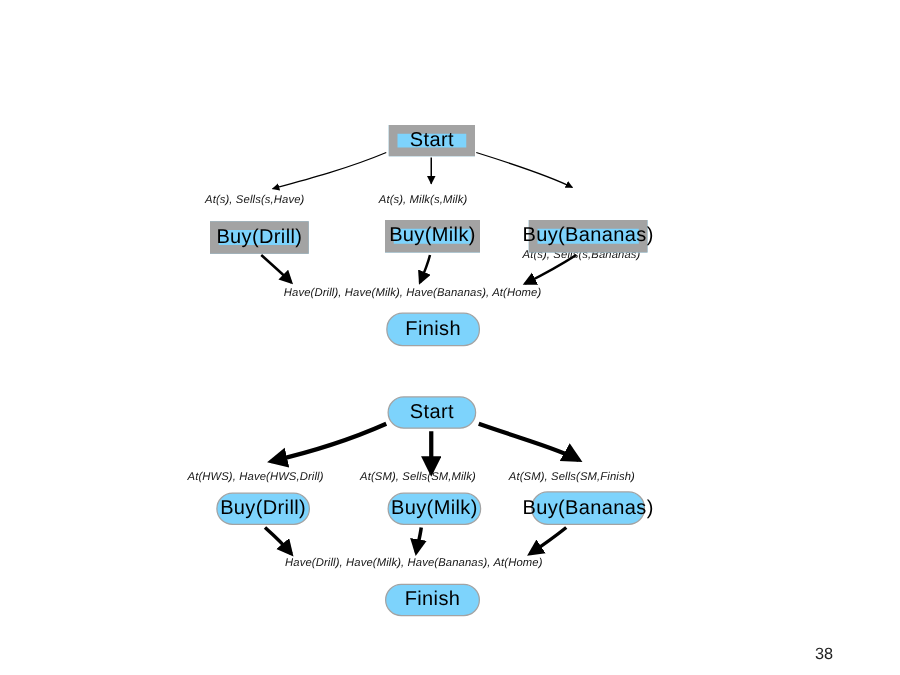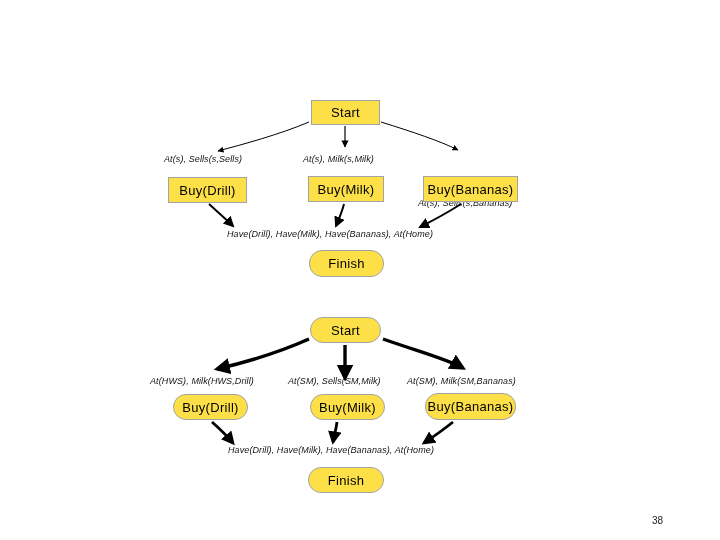--- a/index.html
+++ b/index.html
@@ -3,30 +3,30 @@
 <meta charset="utf-8">
 <style>
   html,body { margin:0; padding:0; background:#ffffff; }
   body { width:720px; height:540px; overflow:hidden; }
   .slide {
     position:relative; width:720px; height:540px; background:#ffffff;
     font-family:"Liberation Sans", sans-serif; color:#000;
   }
   svg.connectors { position:absolute; left:0; top:0; width:720px; height:540px; }
   .node {
-    position:absolute; box-sizing:border-box; background:#fde047;
-    border:1px solid #a3a3a3; display:flex; align-items:center; justify-content:center;
-    font-size:13px; letter-spacing:0.3px; white-space:nowrap;
+    position:absolute; box-sizing:border-box; background:#7dd3fc;
+    border:7px solid #a3a3a3; display:flex; align-items:center; justify-content:center;
+    font-size:16px; letter-spacing:0.3px; white-space:nowrap;
   }
   .node.thickb { border-width:1.5px;border-radius:13px; }
   .precond {
     position:absolute; font-style:italic; font-size:9px; color:#151515;
     white-space:nowrap; letter-spacing:0.1px;
   }
-  .pagenum { position:absolute; left:652px; top:515px; font-size:10px; color:#222; }
+  .pagenum { position:absolute; left:652px; top:515px; font-size:13px; color:#222; }
 </style>
 </head>
 <body>
 
 <div class="slide">
 
   <svg class="connectors" viewBox="0 0 720 540" xmlns="http://www.w3.org/2000/svg">
     <defs>
       <marker id="ah-s" markerWidth="8" markerHeight="8" refX="5.5" refY="3" orient="auto">
         <path d="M0,0 L6,3 L0,6 Z" fill="#000"></path>
@@ -53,21 +53,21 @@
 
     <path d="M 212 422 C 221 430, 228 437, 233 443" fill="none" stroke="#000" stroke-width="2.8" marker-end="url(#ah-l)"></path>
     <path d="M 337 422 C 336 430, 334 436, 333 442" fill="none" stroke="#000" stroke-width="2.8" marker-end="url(#ah-l)"></path>
     <path d="M 453 422 C 443 430, 433 437, 424 443" fill="none" stroke="#000" stroke-width="2.8" marker-end="url(#ah-l)"></path>
   </svg>
 
   <div class="node" style="left:311px; top:100px; width:69px; height:25px;">
     <span>Start</span>
   </div>
 
-  <div class="precond" style="left:164px; top:154px;">At(s), Sells(s,Sells)</div>
+  <div class="precond" style="left:164px; top:154px;">At(s), Sells(s,Have)</div>
   <div class="precond" style="left:303px; top:154px;">At(s), Milk(s,Milk)</div>
   <div class="precond" style="left:418px; top:154px;margin-top:44px;">At(s), Sells(s,Bananas)</div>
 
   <div class="node" style="left:168px; top:177px; width:79px; height:26px;">
     <span>Buy(Drill)</span>
   </div>
   <div class="node" style="left:308px; top:176px; width:76px; height:26px;">
     <span>Buy(Milk)</span>
   </div>
   <div class="node" style="left:423px; top:176px; width:95px; height:26px;">
@@ -77,23 +77,23 @@
   <div class="precond" style="left:227px; top:229px;">Have(Drill), Have(Milk), Have(Bananas), At(Home)</div>
 
   <div class="node thickb" style="left:309px; top:250px; width:75px; height:27px;">
     <span>Finish</span>
   </div>
 
   <div class="node thickb" style="left:310px; top:317px; width:71px; height:26px;">
     <span>Start</span>
   </div>
 
-  <div class="precond" style="left:150px; top:376px;">At(HWS), Milk(HWS,Drill)</div>
+  <div class="precond" style="left:150px; top:376px;">At(HWS), Have(HWS,Drill)</div>
   <div class="precond" style="left:288px; top:376px;text-align:center;">At(SM), Sells(SM,Milk)</div>
-  <div class="precond" style="left:407px; top:376px;">At(SM), Milk(SM,Bananas)</div>
+  <div class="precond" style="left:407px; top:376px;">At(SM), Sells(SM,Finish)</div>
 
   <div class="node thickb" style="left:173px; top:394px; width:75px; height:26px;">
     <span>Buy(Drill)</span>
   </div>
   <div class="node thickb" style="left:310px; top:394px; width:75px; height:26px;">
     <span>Buy(Milk)</span>
   </div>
   <div class="node thickb" style="left:425px; top:393px; width:91px; height:27px;">
     <span>Buy(Bananas)</span>
   </div>

